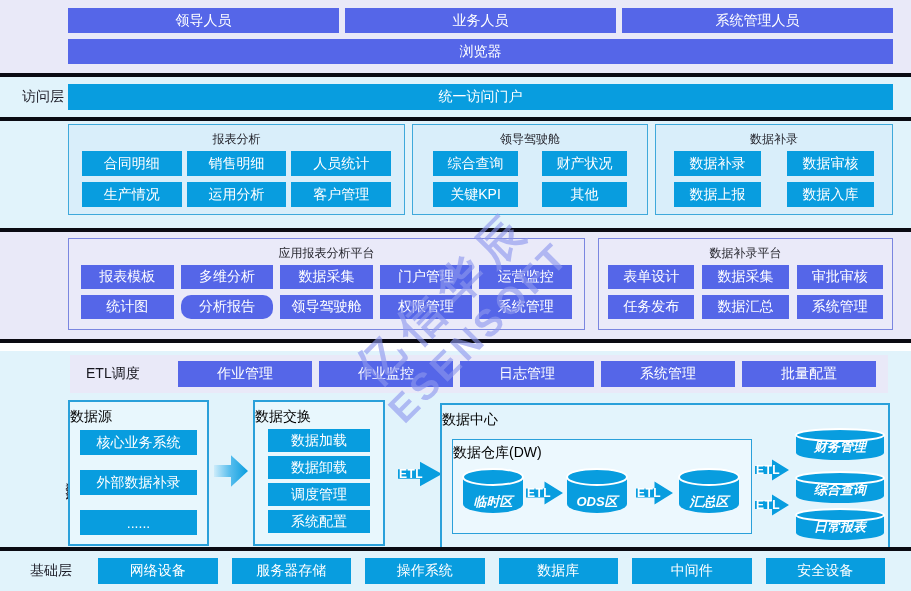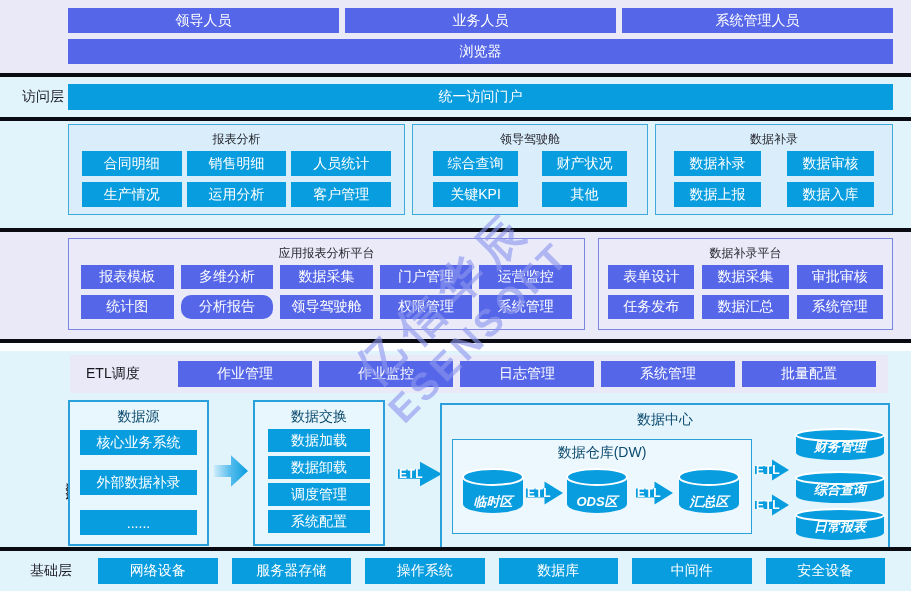--- a/index.html
+++ b/index.html
@@ -29,21 +29,21 @@
   .gtitle{text-align:center;font-size:12px;color:#26262e;padding-top:6px;height:20px;}
   .ggrid{display:grid;gap:6px 5px;}
   .ggrid .btn{height:25px;}
   
   .strip{position:absolute;left:70px;right:23px;top:4px;height:38px;background:#e9e9f8;
          display:flex;align-items:center;}
   .striplabel{font-size:14px;color:#16161e;padding-left:16px;width:92px;flex:none;}
   .strip .btn{flex:1;height:26px;margin-right:7px;}
   .strip .btn:last-child{margin-right:12px;}
   .dbox{position:absolute;border:2px solid #2aa0da;background:#e8f7fd;box-sizing:border-box;}
-  .dtitle{text-align:center;font-size:14px;color:#0c4a6e;padding-top:6px;}
+  .dtitle{text-align:left;font-size:14px;color:#000000;padding-top:6px;}
   .stackbtn{position:absolute;left:10px;right:10px;height:25px;}
   .stackbtn2{position:absolute;left:13px;right:13px;height:23px;}
   .arr{width:100%;height:100%;background:#089ddf;
        clip-path:polygon(0 33%,50% 33%,50% 6%,100% 50%,50% 94%,50% 67%,0 67%);}
   .arr.grad{background:linear-gradient(90deg,#cdecfa,#5cbfee 45%,#089ddf);}
   .etlarrow{position:absolute;}
   .etltag{position:absolute;left:1px;top:50%;transform:translateY(-50%);
           color:#fff;font-size:12px;font-weight:bold;z-index:2;letter-spacing:0.5px;}
   .cyl{position:absolute;font-style:italic;}
   .cyl svg{position:absolute;inset:0;width:100%;height:100%;}

